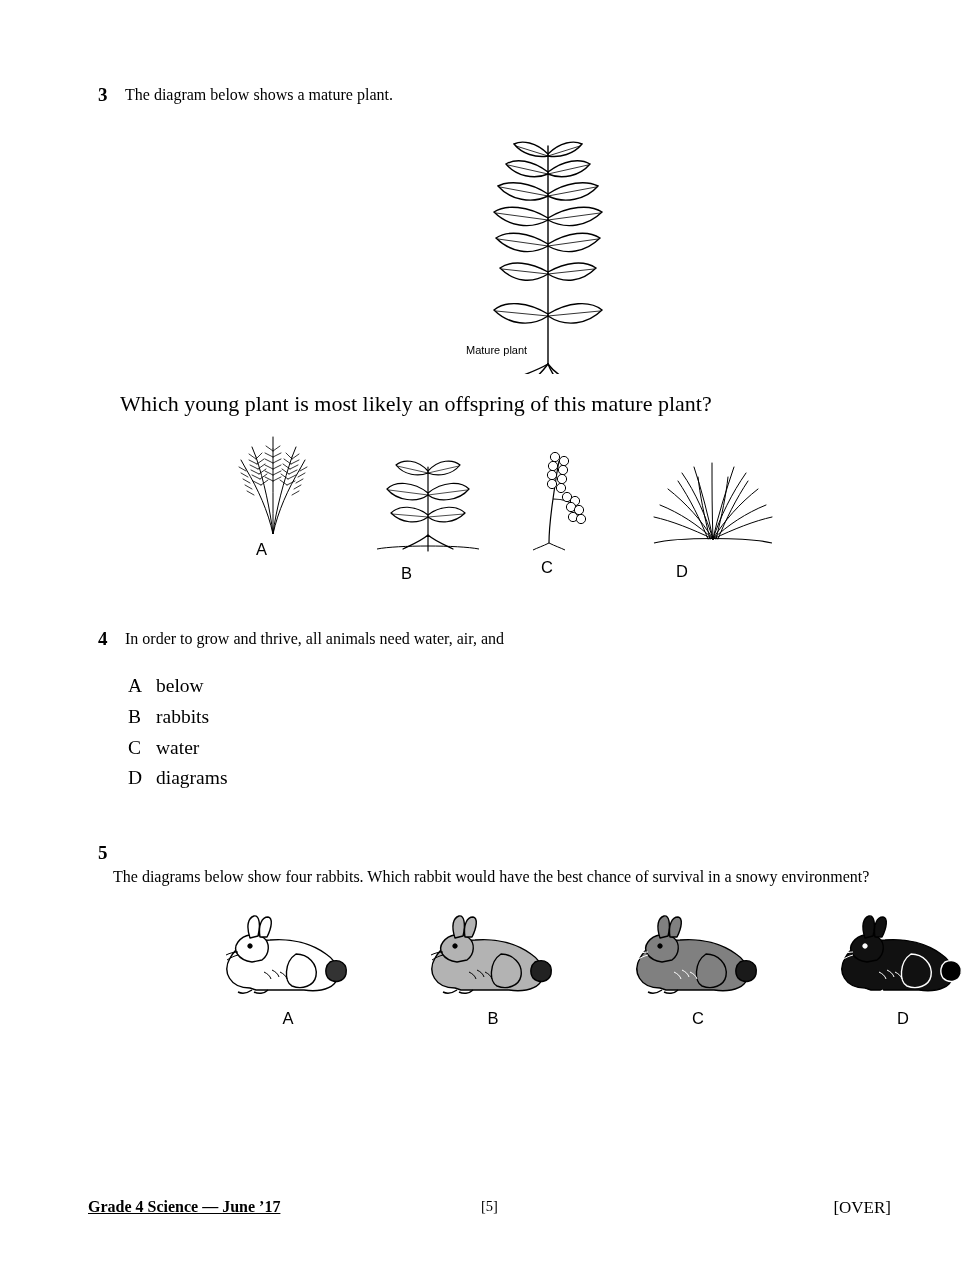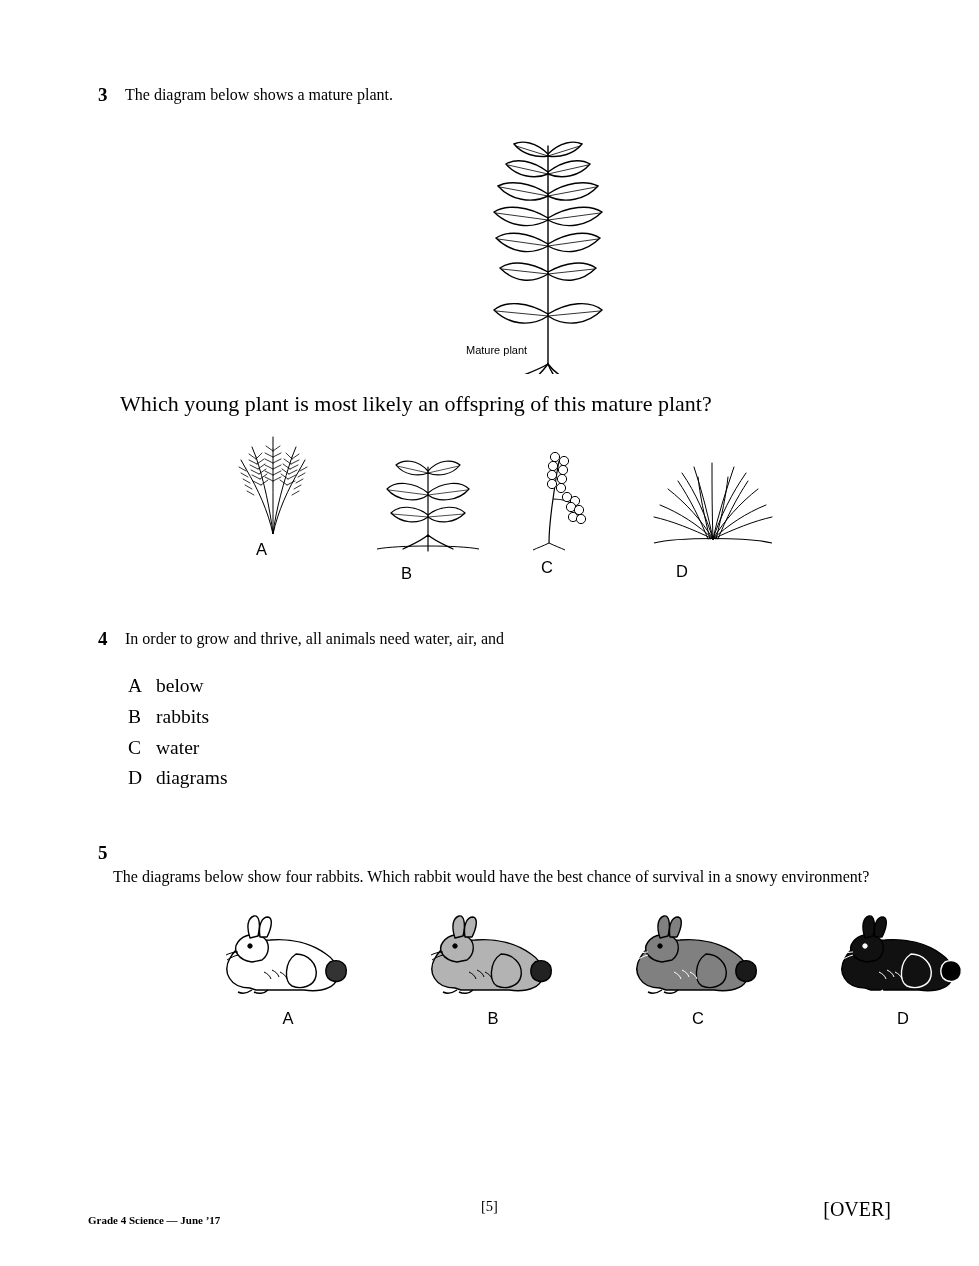--- a/index.html
+++ b/index.html
@@ -88,31 +88,32 @@
     font-size:16.5px;
     display:block;
     margin-top:4px;
   }
 
   
   .footer {
     position:absolute; left:0; bottom:48px; width:979px; height:20px;
   }
   .footer .left {
-    position:absolute; left:88px; top:16px;
-    font-weight:bold; font-size:11px;
+    position:absolute; left:88px; top:0;
+    font-weight:bold; font-size:16px;
     font-family:"Liberation Serif", serif;
+    text-decoration:underline;
   }
   .footer .center {
     position:absolute; left:0; top:0; width:979px; text-align:center;
     font-size:14.5px;
   }
   .footer .right {
     position:absolute; right:88px; top:0;
-    font-size:20px;
+    font-size:17px;
   }
 
   svg { display:block; }
 </style>
 </head>
 <body>
 
 <div class="page">
 
   <div class="q" id="q3">

